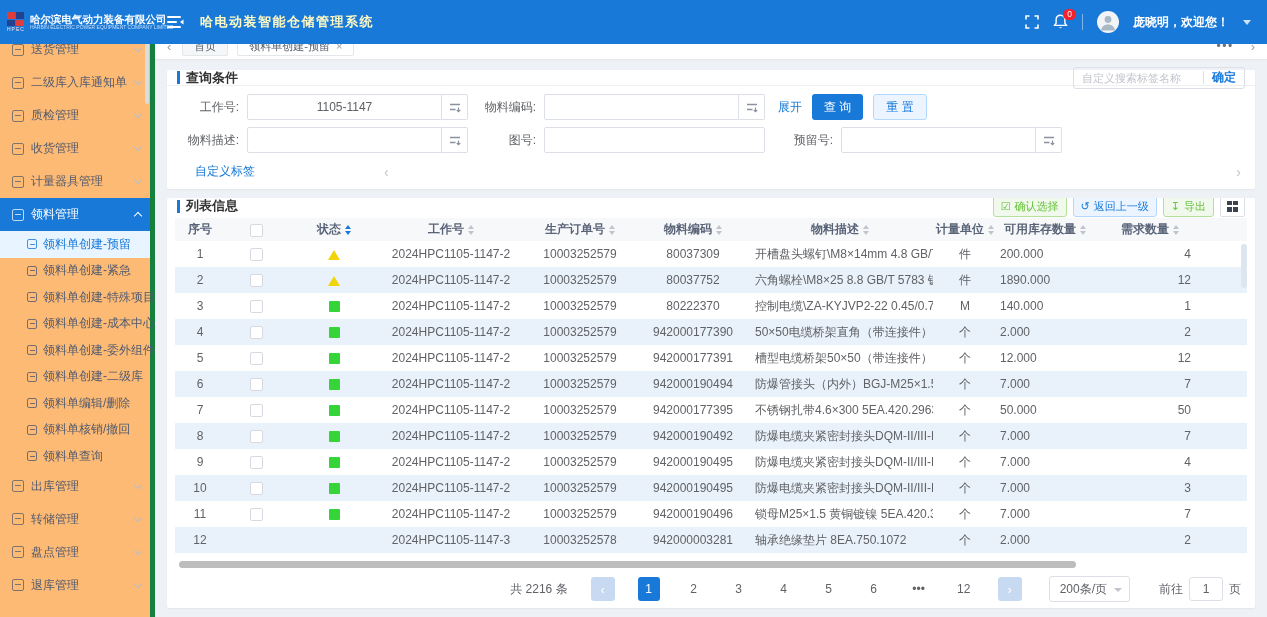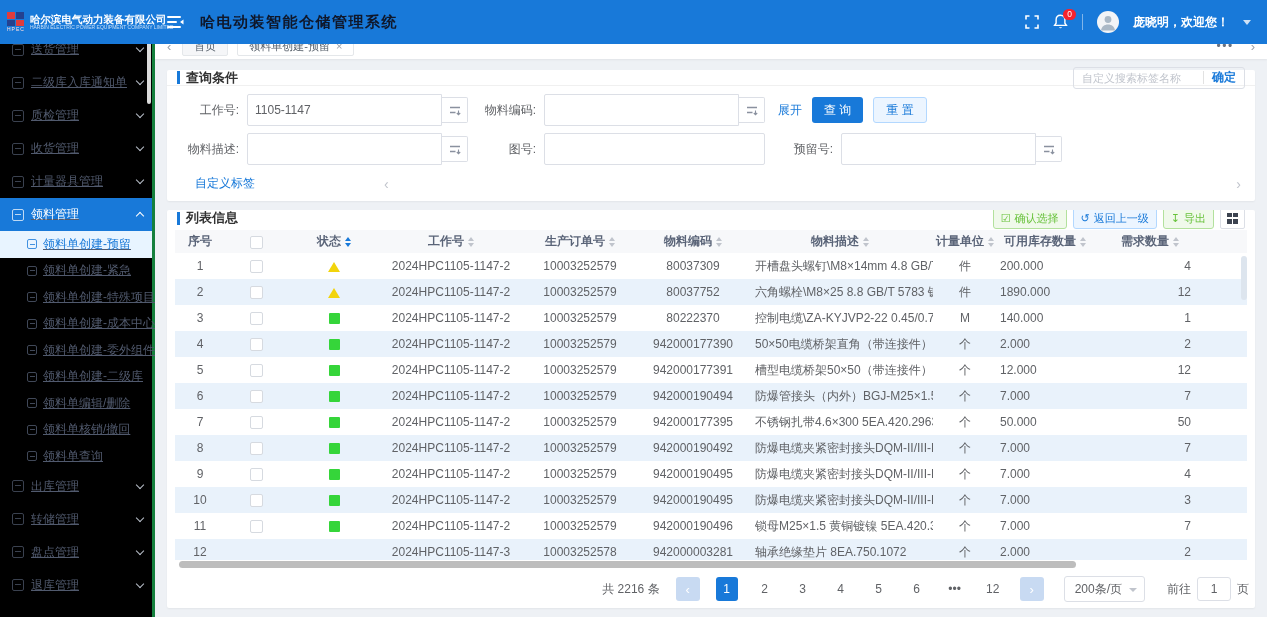--- a/index.html
+++ b/index.html
@@ -13,30 +13,30 @@
   .logo-area { width:155px; min-width:155px; display:flex; align-items:center; gap:5px; padding-left:7px; }
   .logo-mark { display:flex; flex-direction:column; align-items:center; }
   .logo-grid { width:17px; height:14px; display:grid; grid-template-columns:1fr 1fr; grid-template-rows:1fr 1fr; gap:1px; }
   .logo-grid b:nth-child(1){background:#e03c3c;} .logo-grid b:nth-child(2){background:#24418f;}
   .logo-grid b:nth-child(3){background:#24418f;} .logo-grid b:nth-child(4){background:#e03c3c;}
   .logo-text { font-size:5px; color:#ffdede; letter-spacing:1px; line-height:6px; }
   .company { display:flex; flex-direction:column; line-height:1.15; }
   .company-name { font-size:10.5px; color:#fff; font-weight:bold; white-space:nowrap; }
   .company-en { font-size:5px; color:rgba(255,255,255,.75); white-space:nowrap; }
   .collapse-btn { margin-left:12px; display:flex; align-items:center; cursor:pointer; }
-  .app-title { color:#0f172a; font-size:15px; font-weight:bold; margin-left:16px; letter-spacing:1.5px; white-space:nowrap;text-align:center; }
+  .app-title { color:#fef9c3; font-size:13px; font-weight:bold; margin-left:16px; letter-spacing:1.5px; white-space:nowrap;text-align:center; }
   .header-right { margin-left:auto; display:flex; align-items:center; gap:14px; padding-right:16px; color:#fff; }
   .bell-wrap { position:relative; cursor:pointer; display:flex; }
   .badge { position:absolute; top:-5px; right:-8px; background:#f5222d; color:#fff; font-size:8.5px; line-height:11px; min-width:13px; text-align:center; border-radius:7px; padding:0 3px; }
   .v-div { width:1px; height:16px; background:rgba(255,255,255,.45); }
   .avatar { width:22px; height:22px; border-radius:50%; background:#f2f4f7; display:flex; align-items:center; justify-content:center; overflow:hidden; }
   .user-name { font-size:12px; font-weight:bold; white-space:nowrap; cursor:pointer; }
   .caret-down { width:0; height:0; border-left:4px solid transparent; border-right:4px solid transparent; border-top:5px solid #cfe2f6; }
   
-  .sidebar { position:absolute; top:33px; left:0; bottom:0; width:155px; background:#000000; z-index:10; border-right:3px solid #15803d;text-decoration:underline; }
+  .sidebar { position:absolute; top:33px; left:0; bottom:0; width:155px; background:#fdba74; z-index:10; border-right:5px solid #15803d; }
   .menu-item { height:33px; display:flex; align-items:center; padding:0 9px 0 12px; color:#515a6e; cursor:pointer; }
   .menu-item.active { background:#1879d9; color:#fff; }
   .mi-label { margin-left:7px; flex:1; font-size:12px; white-space:nowrap; overflow:hidden; }
   .gico { width:12px; height:12px; border:1.2px solid currentColor; border-radius:2px; position:relative; opacity:.72; flex:none; }
   .gico::after { content:""; position:absolute; left:2px; right:2px; top:4px; border-top:1.2px solid currentColor; }
   .chev { width:6px; height:6px; border-right:1.4px solid #b8bfc9; border-bottom:1.4px solid #b8bfc9; transform:rotate(45deg); margin-top:-3px; flex:none; }
   .chev.up { transform:rotate(-135deg); margin-top:3px; border-color:#fff; }
   .submenu-item { height:26.5px; display:flex; align-items:center; padding-left:27px; gap:6px; color:#515a6e; font-size:12px; cursor:pointer; white-space:nowrap; }
   .submenu-item.active { background:#e8f4ff; color:#1879d9; }
   .sico { width:10px; height:10px; border:1.1px solid currentColor; border-radius:2px; opacity:.8; flex:none; position:relative; }
@@ -61,21 +61,21 @@
   .tag-search { margin-left:auto; display:flex; align-items:center; border:1px solid #dcdfe6; border-radius:3px; height:22px; padding:0 8px; gap:8px; width:172px; }
   .tag-search input { border:none; outline:none; flex:1; min-width:0; font-size:11px; color:#606266; font-family:inherit; }
   .tag-search input::placeholder { color:#c0c4cc; }
   .tag-div { width:1px; height:13px; background:#e2e2e2; }
   .tag-confirm { color:#1879d9; font-size:12px; font-weight:bold; cursor:pointer; white-space:nowrap; }
   
   .q-form { padding:8px 4px 0; }
   .q-row { display:flex; align-items:center; margin-bottom:7px; }
   .q-field { display:flex; align-items:center; }
   .q-label { width:76px; text-align:right; padding-right:8px; color:#606266; font-size:12px; white-space:nowrap; }
-  .q-input { width:195px; height:32px; border:1px solid #dcdfe6; border-radius:2px 0 0 2px; padding:0 7px; font-size:12px; color:#606266; outline:none; font-family:inherit; }
+  .q-input { width:195px; height:26px; border:1px solid #dcdfe6; border-radius:2px 0 0 2px; padding:0 16px; font-size:12px; color:#606266; outline:none; font-family:inherit;text-align:center; }
   .q-input.wide { width:221px; border-radius:2px; }
   .q-filter { width:26px; height:26px; border:1px solid #dcdfe6; border-left:none; border-radius:0 2px 2px 0; display:flex; align-items:center; justify-content:center; color:#8a919f; cursor:pointer; background:#fff; }
   .q-actions { display:flex; align-items:center; margin-left:13px; gap:10px; }
   .expand-link { color:#1879d9; font-size:12px; cursor:pointer; white-space:nowrap; }
   .btn-primary { background:#1879d9; color:#fff; border:none; border-radius:3px; height:26px; padding:0 12px; font-size:12px; cursor:pointer; white-space:nowrap; font-family:inherit; }
   .btn-lightblue { background:#ecf5ff; color:#1879d9; border:1px solid #b3d8ff; border-radius:3px; height:26px; padding:0 12px; font-size:12px; cursor:pointer; white-space:nowrap; font-family:inherit; }
   .q-tags { display:flex; align-items:center; padding:3px 10px 9px 24px;gap:41px; }
   .custom-tag-link { color:#1879d9; font-size:12px; cursor:pointer; }
   .tag-arrow { color:#c0c4cc; font-size:14px; margin-left:88px; cursor:pointer; }
   .tag-arrow.right { margin-left:auto; }
@@ -103,21 +103,21 @@
   .sort.active .up { border-bottom-color:#1879d9; }
   .sort.active .down { border-top-color:#1879d9; }
   .cb { width:13px; height:13px; border:1px solid #d6dae0; border-radius:2px; background:#fff; display:inline-block; vertical-align:middle; cursor:pointer; }
   .st-warn { width:0; height:0; border-left:6px solid transparent; border-right:6px solid transparent; border-bottom:10px solid #f2d40c; display:inline-block; vertical-align:middle; }
   .st-ok { width:11px; height:11px; background:#35d53a; display:inline-block; border-radius:1px; vertical-align:middle; }
   .h-scroll { height:8px; margin:1px 10px 0; position:relative; }
   .h-thumb { position:absolute; left:2px; top:0; height:7px; width:84%; background:#bdbdbd; border-radius:4px; }
   .v-scroll { position:absolute; right:0; top:24px; bottom:0; width:7px; }
   .v-thumb { position:absolute; top:2px; right:0; width:6px; height:44px; background:#dde5ee; border-radius:3px; }
   
-  .pager { display:flex; align-items:center; justify-content:flex-end; gap:16px; padding:7px 6px 6px; font-size:12px; color:#606266; }
+  .pager { display:flex; align-items:center; justify-content:flex-end; gap:23px; padding:7px 14px 6px; font-size:12px; color:#606266; }
   .pg-btn { width:24px; height:24px; background:#c8daf2; color:#fff; display:flex; align-items:center; justify-content:center; border-radius:3px; font-size:13px; cursor:pointer; }
   .pg-num { min-width:22px; height:24px; display:flex; align-items:center; justify-content:center; cursor:pointer; padding:0 3px; }
   .pg-num.active { background:#1879d9; color:#fff; border-radius:3px; }
   .pg-size { height:26px; border:1px solid #dcdfe6; border-radius:3px; padding:0 22px 0 10px; display:flex; align-items:center; position:relative; color:#606266; margin-left:4px; cursor:pointer; white-space:nowrap; }
   .pg-size::after { content:""; position:absolute; right:7px; top:11px; border-left:4px solid transparent; border-right:4px solid transparent; border-top:4px solid #c0c4cc; }
   .pg-goto { display:flex; align-items:center; gap:6px; margin-left:6px; white-space:nowrap; }
   .pg-goto input { width:34px; height:24px; border:1px solid #dcdfe6; border-radius:3px; text-align:center; font-size:12px; color:#606266; outline:none; font-family:inherit; }
 </style>
 </head>
 <body>

